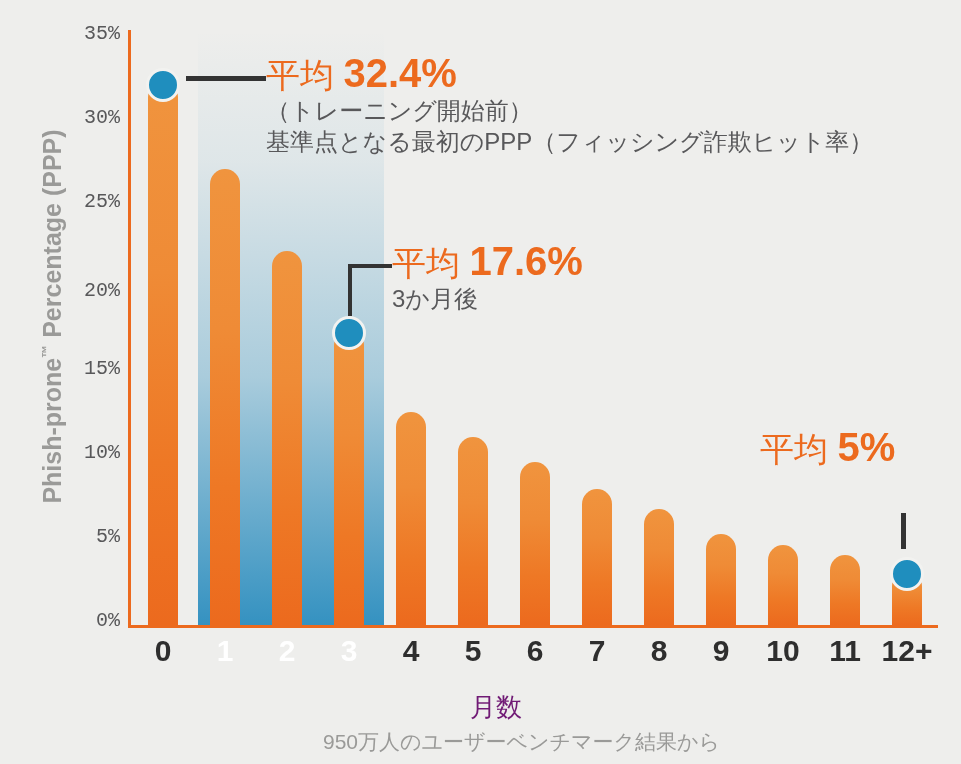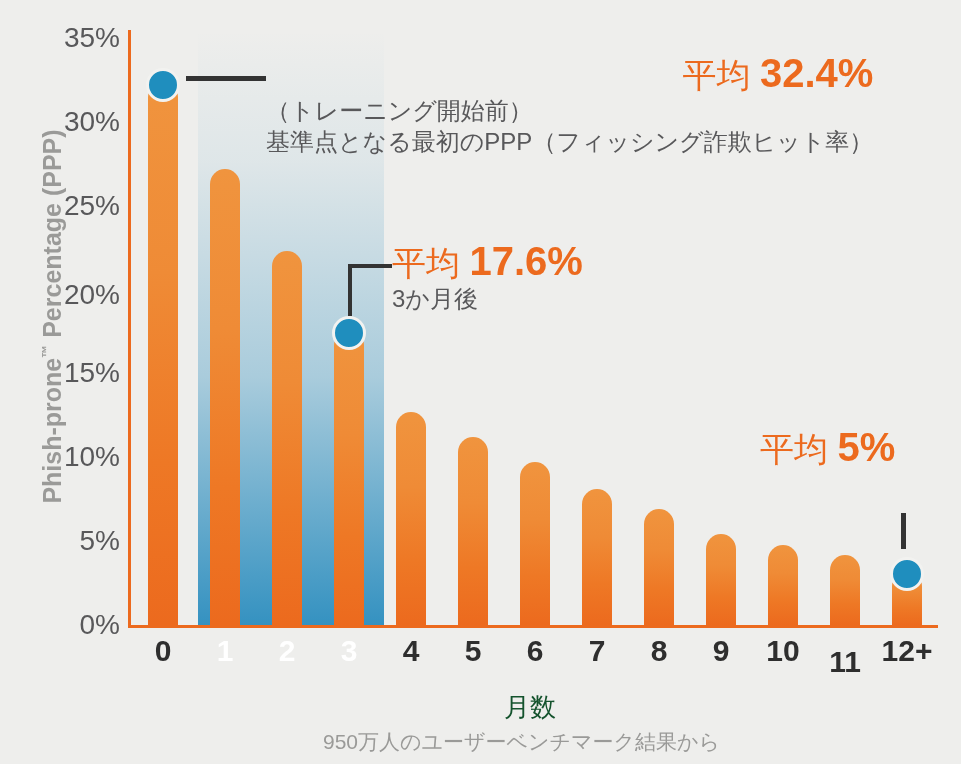--- a/index.html
+++ b/index.html
@@ -62,23 +62,24 @@
     height: 3px;
     background: #ec6a1e;
   }
 
   
   .ytick {
     position: absolute;
     right: 0;
     width: 70px;
     text-align: right;
-    font-size: 28px;
+    font-size: 20px;
     color: #58585a;
     font-weight: normal;
+    font-family: Liberation Mono, monospace;
   }
   #ylabels {
     position: absolute;
     left: 48px;
     top: 0;
     width: 72px;
     height: 764px;
   }
 
   
@@ -118,21 +119,20 @@
     border-top: 4px solid #333333;
   }
 
   
   .anno { position: absolute; }
   .anno-head {
     font-size: 34px;
     line-height: 1.16;
     color: #ec6a1e;
     white-space: nowrap;
-    text-align: right;
   }
   .anno-head .big {
     font-weight: bold;
     font-size: 40px;
   }
   .anno-sub {
     font-size: 24px;
     line-height: 1.28;
     color: #58585a;
     white-space: nowrap;
@@ -166,22 +166,21 @@
     width: 100%;
     text-align: center;
     color: #ffffff;
     font-size: 21px;
     bottom: 7px;
   }
 
   .x-axis-title {
     position: absolute;
     font-size: 26px;
-    color: #14532d;
-    text-align: center;
+    color: #701a75;
   }
   .footnote {
     position: absolute;
     font-size: 21px;
     color: #9a9a98;
     text-align: center;
     width: 100%;
     left: 0;
     padding-left: 41px;
   }
@@ -264,20 +263,20 @@
       <div class="xtick on-band" style="left: 57px; width: 80px;">1</div>
       <div class="xtick on-band" style="left: 119px; width: 80px;">2</div>
       <div class="xtick on-band" style="left: 181px; width: 80px;">3</div>
       <div class="xtick" style="left: 243px; width: 80px;">4</div>
       <div class="xtick" style="left: 305px; width: 80px;">5</div>
       <div class="xtick" style="left: 367px; width: 80px;">6</div>
       <div class="xtick" style="left: 429px; width: 80px;">7</div>
       <div class="xtick" style="left: 491px; width: 80px;">8</div>
       <div class="xtick" style="left: 553px; width: 80px;">9</div>
       <div class="xtick" style="left: 615px; width: 80px;">10</div>
-      <div class="xtick" style="left: 677px; width: 80px; margin-top: 11px;">11</div>
+      <div class="xtick" style="left: 677px; width: 80px;">11</div>
       <div class="xtick" style="left: 739px; width: 80px;">12+</div>
     </div>
 
   <div class="x-axis-title" style="left:470px; top:690px; width:120px;">月数</div>
   <div class="footnote" style="top:728px;">950万人のユーザーベンチマーク結果から</div>
 
 </div>
 
 </body></html>

